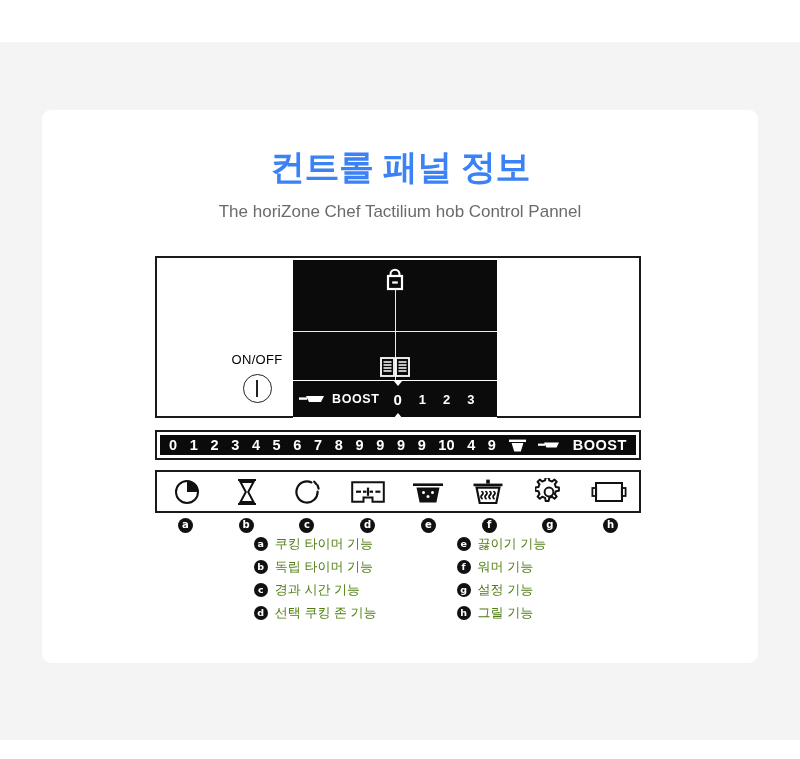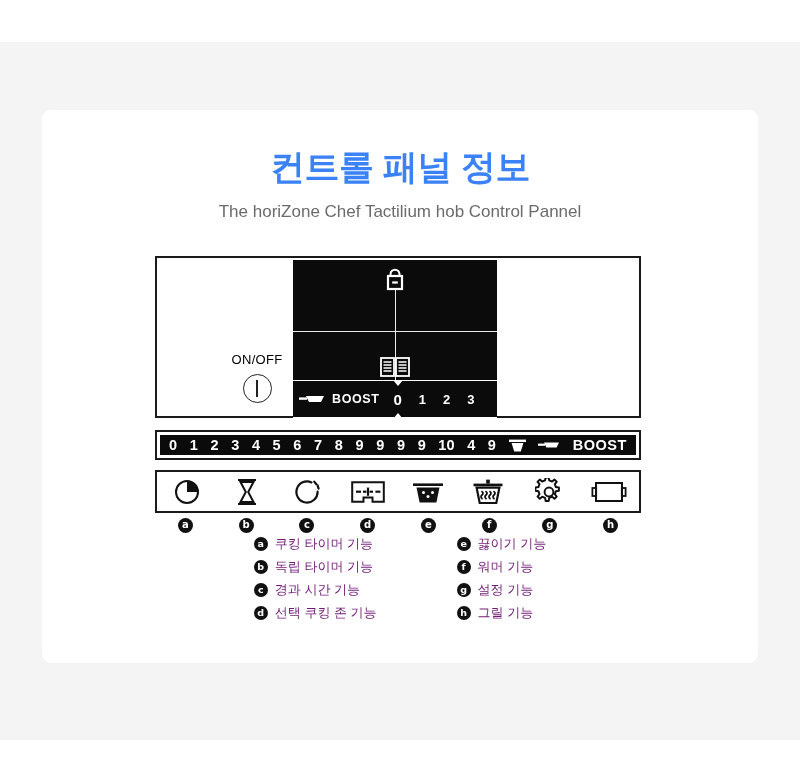--- a/index.html
+++ b/index.html
@@ -126,21 +126,21 @@
     position:absolute;left:0;top:424px;width:716px;
     display:flex;justify-content:center;gap:80px;
   }
   .legend-col{display:flex;flex-direction:column;gap:4px;}
   .leg-item{display:flex;align-items:center;gap:7px;height:19px;}
   .leg-badge{
     width:14px;height:14px;border-radius:50%;background:#111;color:#fff;
     font-size:9.5px;font-weight:700;display:flex;align-items:center;justify-content:center;
     flex:none;line-height:1;font-family:"DejaVu Sans",sans-serif;
   }
-  .leg-text{font-size:13px;color:#701a75;white-space:nowrap;}
+  .leg-text{font-size:13px;color:#4d7c0f;white-space:nowrap;}
 </style>
 </head>
 <body>
 
 <div class="page-bg"></div>
 
 <div class="card">
 
   <div class="title">컨트롤 패널 정보</div>
   <div class="subtitle">The horiZone Chef Tactilium hob Control Pannel</div>

